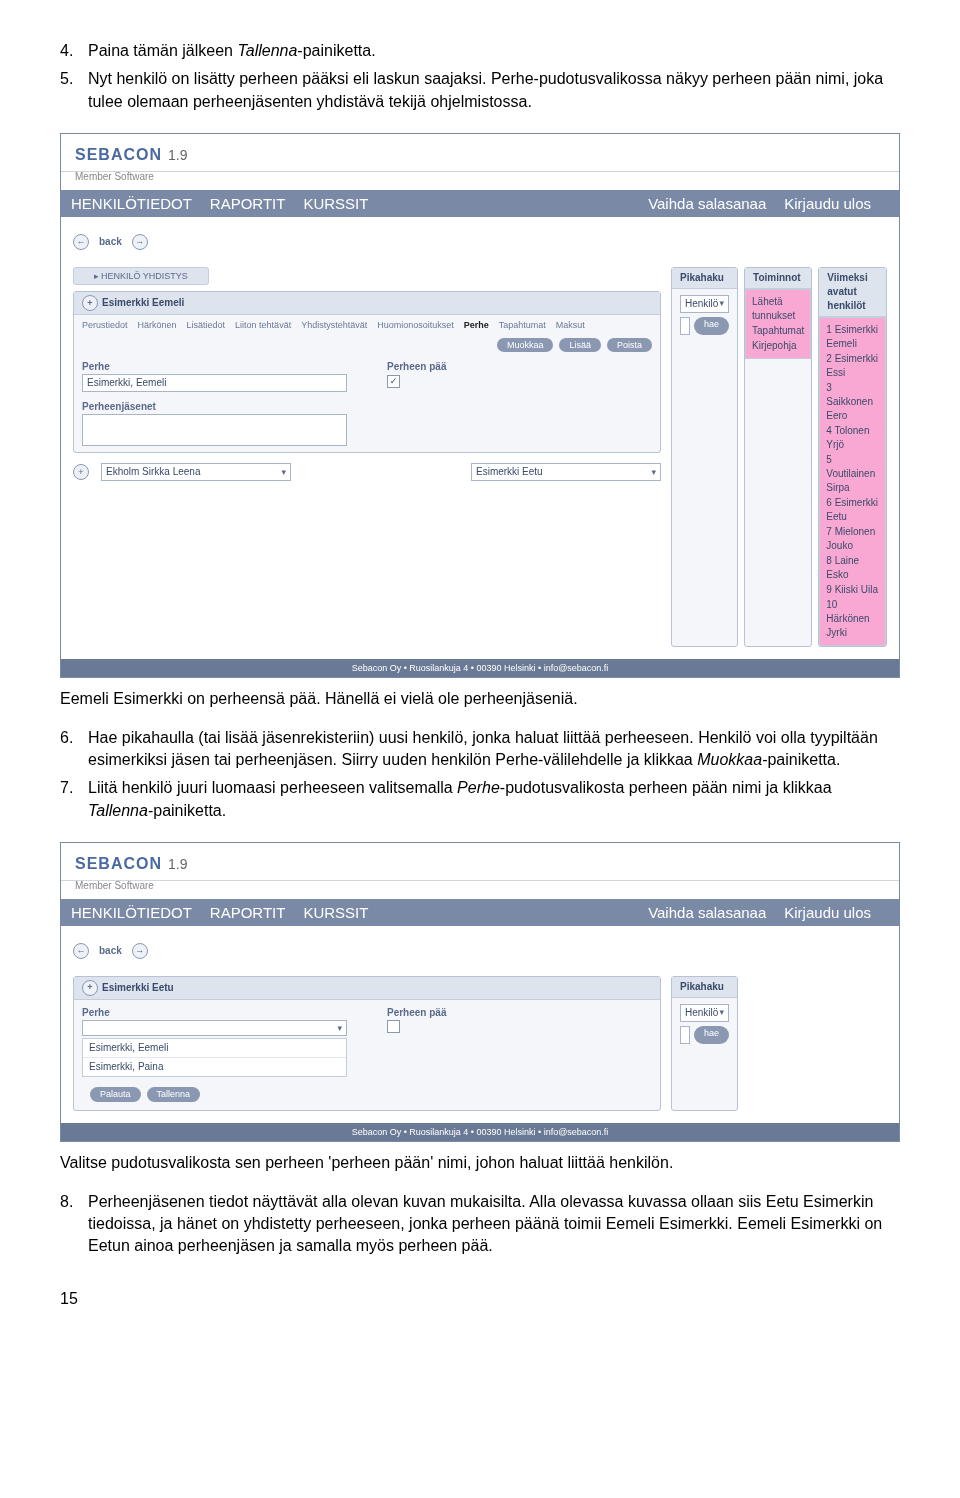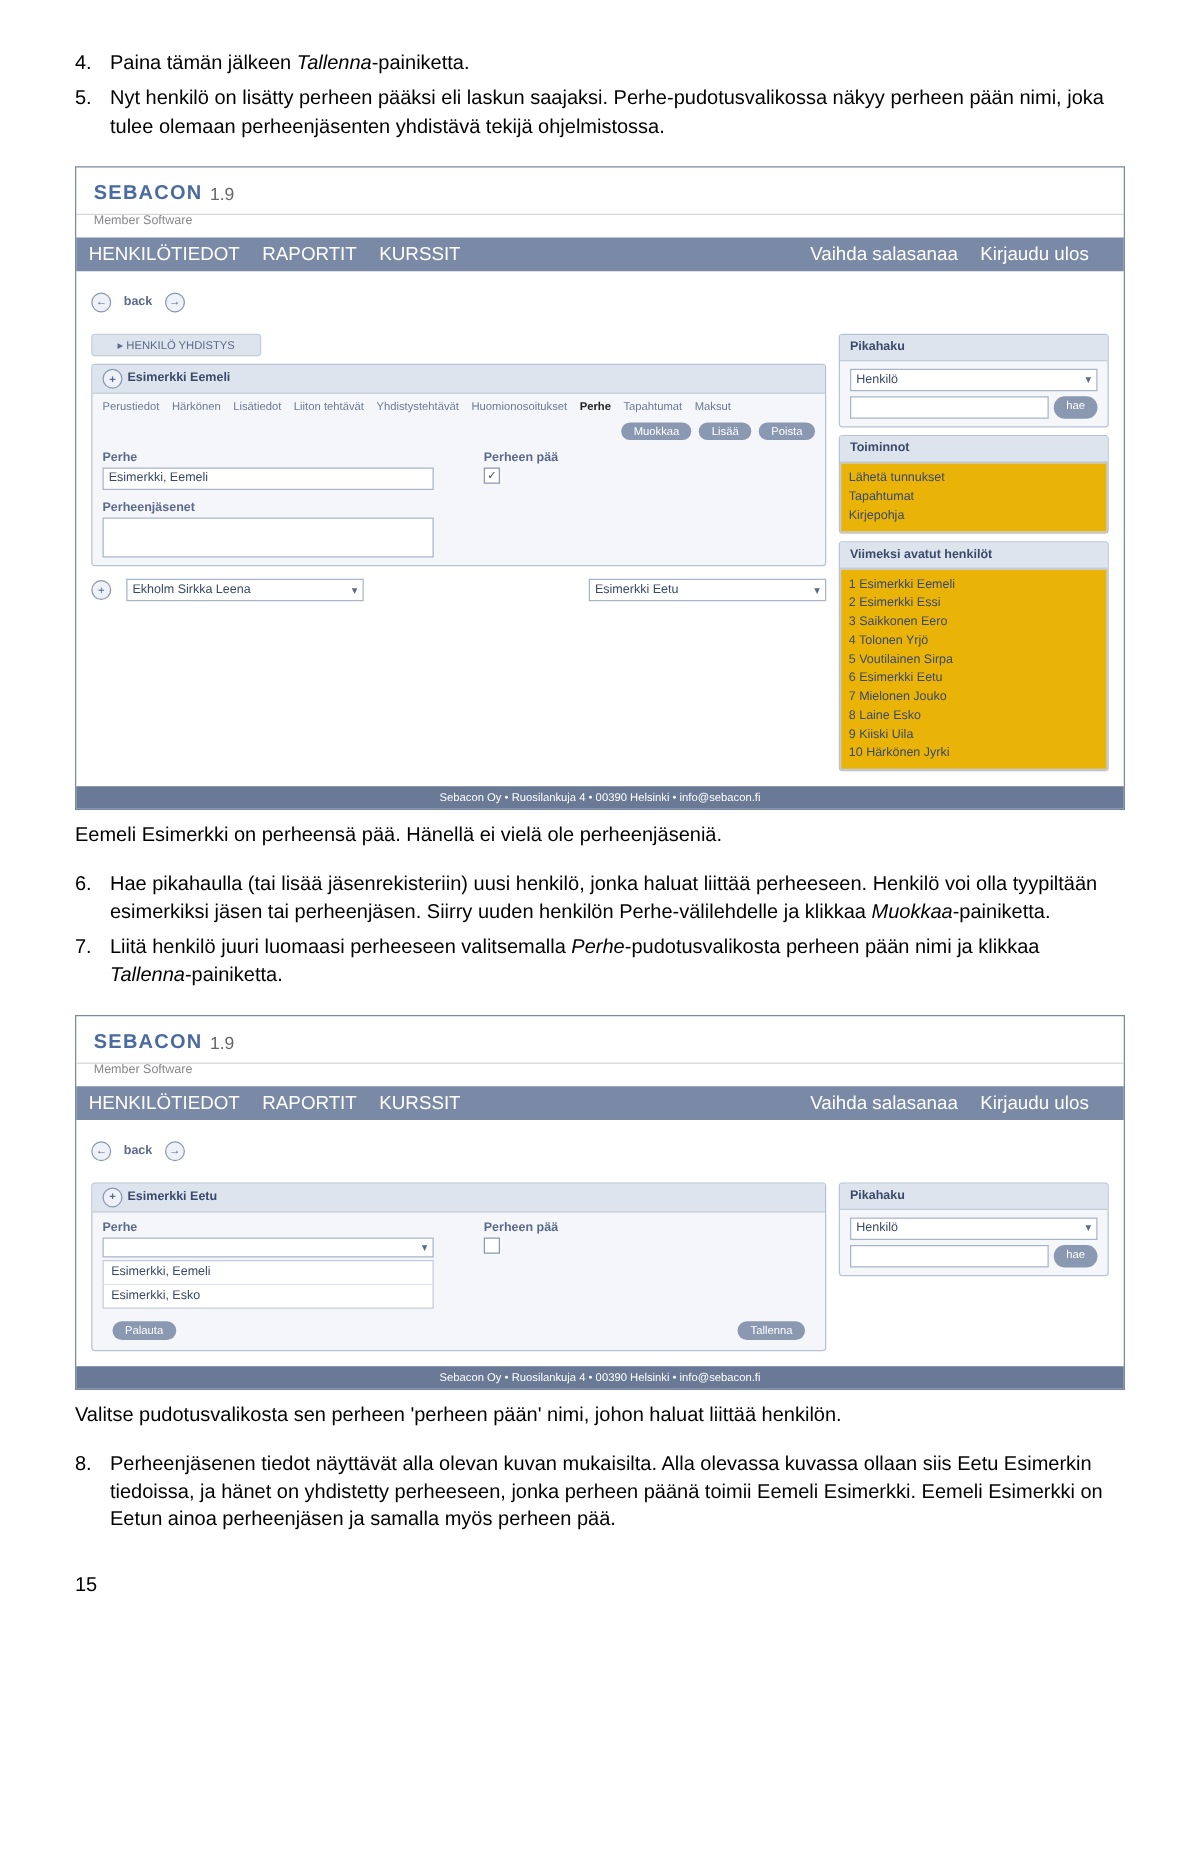--- a/index.html
+++ b/index.html
@@ -17,35 +17,35 @@
   .sbc-ver{font-size:14px;color:#666;margin-left:6px}
   .sbc-sub{color:#888;font-size:10px;margin:-2px 14px 6px}
   .navbar{background:#7a8aa6;color:#fff;display:flex;align-items:center;padding:3px 10px;font-size:15px}
   .navbar .navitem{margin-right:18px}
   .navbar .spacer{flex:1}
   .toolbar{display:flex;align-items:center;padding:6px 12px;gap:6px}
   .circ{display:inline-flex;width:14px;height:14px;border:1px solid #8a98b0;border-radius:50%;align-items:center;justify-content:center;font-size:9px;color:#5a6a8a;background:#eef2f8}
   .back-lbl{color:#5a6a8a;font-weight:bold;margin:12px 4px}
   .body2{display:flex;gap:10px;padding:0 12px 12px}
   .left-col{flex:1}
-  .right-col{width:216px;display:flex;flex-direction:column;gap:6px}
+  .right-col{width:216px;display:flex;flex-direction:row;gap:6px}
   .panel{border:1px solid #b8c2d4;border-radius:3px;background:#f4f6fa}
   .panel-hd{background:#dde4ee;border-bottom:1px solid #c3cddc;padding:3px 8px;font-weight:bold;display:flex;align-items:center;gap:4px}
   .panel-bd{padding:6px 8px}
   .tabs{display:flex;gap:10px;flex-wrap:wrap;padding:4px 8px;color:#6a7a96;font-size:9px}
   .tabs .active{color:#222;font-weight:bold}
   .btnrow{display:flex;gap:6px;justify-content:flex-end;padding:2px 8px}
   .btn{background:#8a98b2;color:#fff;border-radius:10px;padding:1px 10px;font-size:9px}
   .lbl{color:#5a6a8a;font-weight:bold;font-size:10px}
   .inp{border:1px solid #a8b4c8;background:#fff;padding:1px 4px;font-size:10px;height:14px}
   .sel{border:1px solid #a8b4c8;background:#fff;padding:1px 4px;font-size:10px;display:flex;justify-content:space-between;align-items:center}
   .chev{font-size:9px;color:#5a6a8a}
   .chk{display:inline-block;width:11px;height:11px;border:1px solid #8a98b0;background:#fff}
   .footer{background:#6a7a96;color:#fff;text-align:center;font-size:9px;padding:3px}
-  .right-list{background:#eab308;border:1px solid #c3cddc;padding:4px 6px}
+  .right-list{background:#f9a8d4;border:1px solid #c3cddc;padding:4px 6px}
   .right-list div{margin:1px 0}
   .two-col{display:flex;gap:40px}
   .crumb{background:#dde4ee;border:1px solid #c3cddc;border-radius:3px;padding:2px 20px;font-size:9px;color:#5a6a8a;margin-bottom:6px;display:inline-block}
   .table-like{background:#fff;border:1px solid #c3cddc}
   .table-like div{padding:2px 6px;border-bottom:1px solid #e3e8f0}
   .table-like div:last-child{border-bottom:none}
 </style>
 </head>
 <body>
 
@@ -217,29 +217,29 @@
         <div class="panel-bd">
           <div class="two-col">
             <div style="flex:1">
               <div class="lbl">Perhe</div>
               <div class="sel">
                   <span></span>
                   <span class="chev">▾</span>
                 </div>
               <div class="table-like" style="margin-top:2px">
                 <div>Esimerkki, Eemeli</div>
-                <div>Esimerkki, Esko</div>
+                <div>Esimerkki, Paina</div>
               </div>
             </div>
             <div style="flex:1">
               <div class="lbl">Perheen pää</div>
               <div class="chk"></div>
             </div>
           </div>
-          <div class="btnrow" style="justify-content:space-between;margin-top:8px">
+          <div class="btnrow" style="justify-content:flex-start;margin-top:8px">
             <span class="btn">Palauta</span>
             <span class="btn">Tallenna</span>
           </div>
         </div>
       </div>
     </div>
     <div class="right-col">
       <div class="panel">
         <div class="panel-hd">Pikahaku</div>
         <div class="panel-bd">

